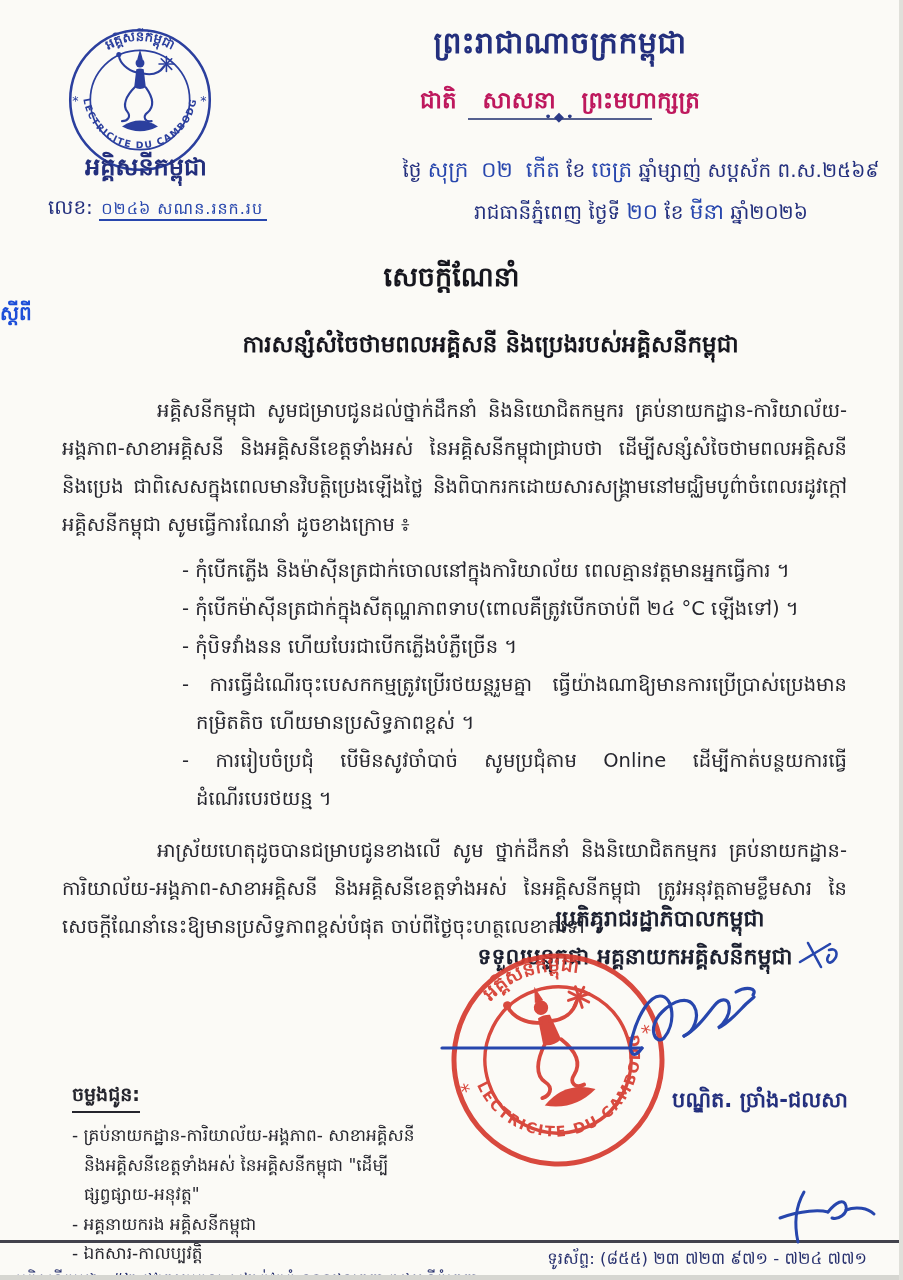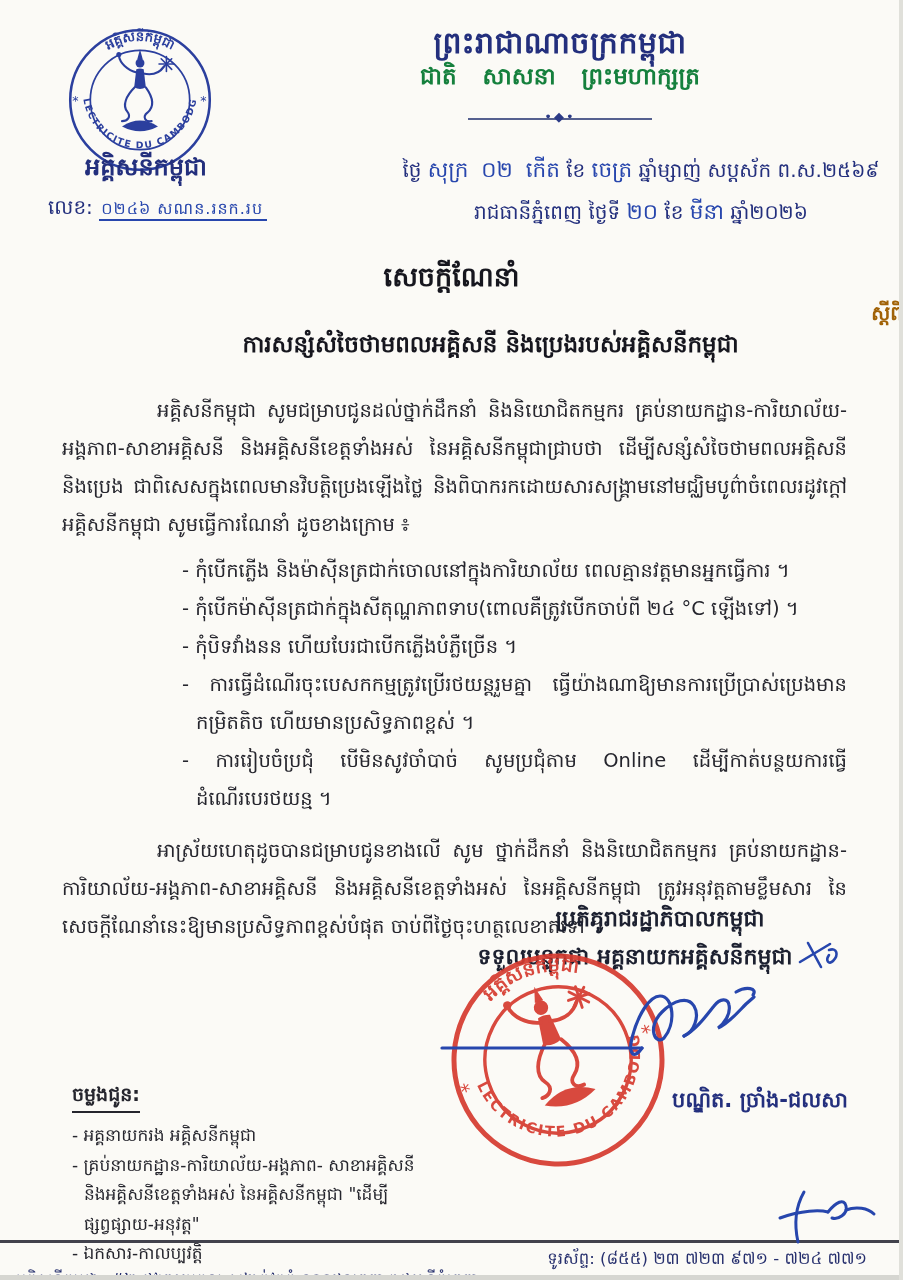--- a/index.html
+++ b/index.html
@@ -7,35 +7,35 @@
     position:relative; width:903px; height:1280px; margin:0 auto;
     background:#fbfaf6; overflow:hidden;
     font-family:"DejaVu Sans","Liberation Sans",sans-serif;
     color:#26262e;
   }
   .abs{position:absolute;}
   .hand{color:#2746ad;}
 
   
   .kingdom{left:300px;top:24px;width:520px;text-align:center;font-size:30px;font-weight:bold;color:#232f7d;letter-spacing:.5px;}
-  .motto{left:300px;top:62px;width:520px;text-align:center;font-size:23px;font-weight:bold;color:#15803d;word-spacing:18px;}
+  .motto{left:300px;top:86px;width:520px;text-align:center;font-size:23px;font-weight:bold;color:#be185d;word-spacing:18px;}
   .divider{left:468px;top:118px;width:184px;border-top:2px solid #55608f;}
   .divider .orn{position:absolute;left:0;right:0;top:-11px;text-align:center;font-size:13px;color:#2b3a86;background:transparent;letter-spacing:2px;}
 
   .logo-wrap{left:66px;top:26px;width:148px;height:148px;}
   .org-name{left:40px;top:152px;width:212px;text-align:center;font-size:24px;font-weight:bold;color:#232f7d;}
   .ref-line{left:48px;top:194px;font-size:20px;color:#232f7d;white-space:nowrap;}
   .ref-line .num{color:#2746ad;font-size:16px;border-bottom:2px solid #2746ad;padding:0 4px 1px 2px;letter-spacing:1px;}
 
   .dates{left:400px;top:150px;width:482px;text-align:center;color:#232f7d;font-size:20px;line-height:41px;}
   .dates .hand{font-size:21.5px;font-family:Liberation Mono, monospace;}
 
   
   .t1{left:0;top:260px;width:100%;text-align:center;font-size:27px;font-weight:bold;color:#16161e;font-family:Liberation Serif, serif;}
-  .t2{left:0;top:300px;width:100%;text-align:right;font-size:20px;font-weight:bold;color:#a16207;}
+  .t2{left:0;top:300px;width:100%;text-align:left;font-size:20px;font-weight:bold;color:#1d4ed8;}
   .t3{left:0;top:330px;width:100%;text-align:center;font-size:23px;font-weight:bold;color:#16161e;margin-left:39px;}
 
   
   .content{left:62px;top:392px;width:785px;font-size:19.5px;line-height:38px;text-align:justify;color:#25252d;}
   .content p{margin:0;}
   .content .p1,.content .p2{text-indent:95px;}
   .content .p2{margin-top:14px;}
   ul.bullets{list-style:none;margin:8px 0 0 0;padding:0 0 0 120px;}
   ul.bullets li{padding-left:14px;text-indent:-14px;}
 
@@ -200,22 +200,22 @@
       <path d="M248 52 C260 46 270 32 278 22 C284 14 292 14 293 21 C295 30 288 40 282 44 C292 40 302 28 310 20 L318 13"></path>
       <path d="M300 8 C310 2 322 4 317 11"></path>
     </g>
   </svg>
 
   <div class="abs sig-name">បណ្ឌិត. ច្រាំង-ជលសា</div>
 
   <div class="abs cc">
     <span class="cc-label">ចម្លងជូន:</span>
     <ul>
+      <li>- គ្រប់នាយកដ្ឋាន-ការិយាល័យ-អង្គភាព- សាខាអគ្គិសនី និងអគ្គិសនីខេត្តទាំងអស់ នៃអគ្គិសនីកម្ពុជា "ដើម្បីផ្សព្វផ្សាយ-អនុវត្ត"</li>
       <li>- អគ្គនាយករង អគ្គិសនីកម្ពុជា</li>
-      <li>- គ្រប់នាយកដ្ឋាន-ការិយាល័យ-អង្គភាព- សាខាអគ្គិសនី និងអគ្គិសនីខេត្តទាំងអស់ នៃអគ្គិសនីកម្ពុជា "ដើម្បីផ្សព្វផ្សាយ-អនុវត្ត"</li>
       <li>- ឯកសារ-កាលប្បវត្តិ</li>
     </ul>
   </div>
 
   <div class="abs footer-rule"></div>
   <div class="abs footer-left">អគ្គិសនីកម្ពុជា: #២ ផ្លូវព្រះយុគន្ធរ សង្កាត់វត្តភ្នំ ខណ្ឌដូនពេញ រាជធានីភ្នំពេញ</div>
   <div class="abs footer-right">ទូរស័ព្ទ: (៨៥៥) ២៣ ៧២៣ ៩៧១ - ៧២៤ ៧៧១</div>
   <svg class="abs flourish" viewBox="0 0 112 62">
     <g stroke="#2746ad" stroke-width="3" fill="none" stroke-linecap="round">
       <path d="M34 6 C26 20 24 38 28 56"></path>

